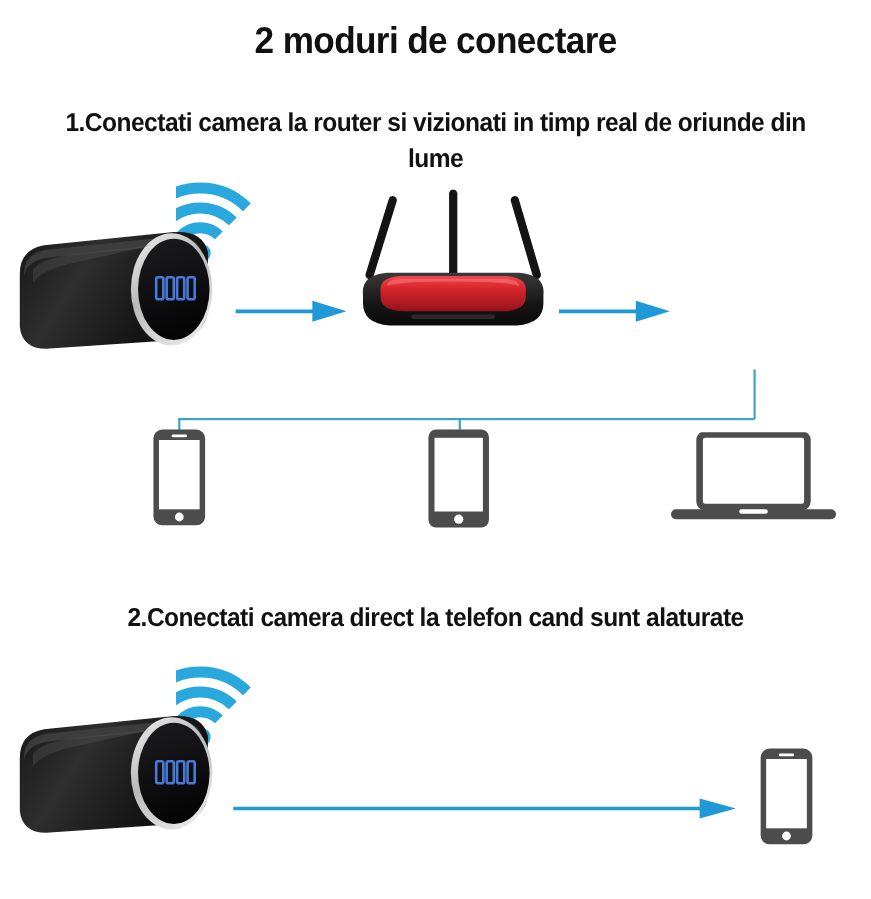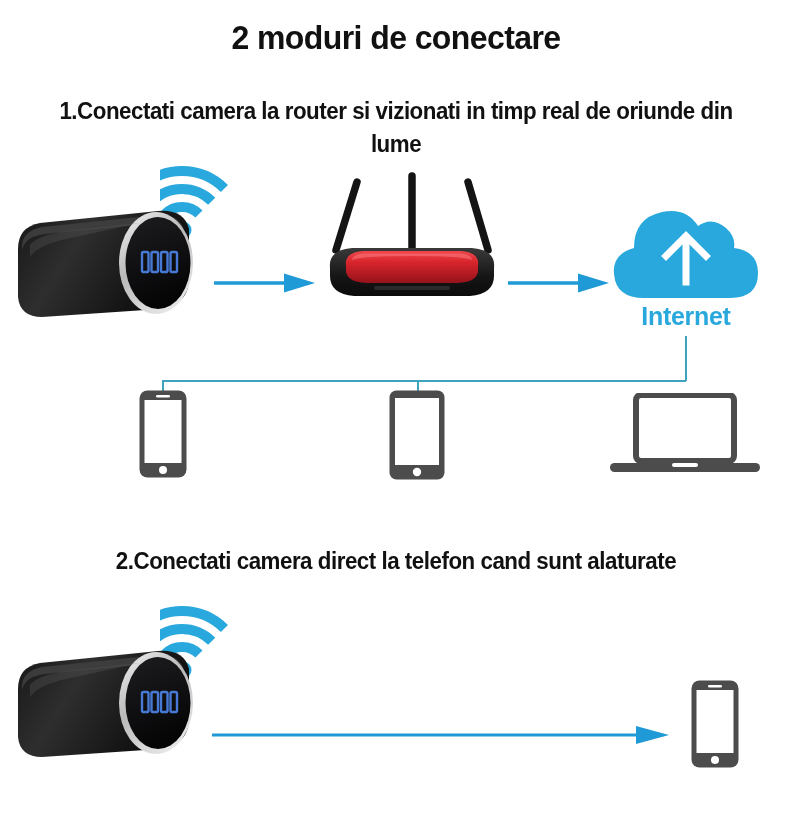--- a/index.html
+++ b/index.html
@@ -203,39 +203,20 @@
     </svg>
   </div>
 
   <div class="arrow" style="left:508px; top:272px; width:104px; height:22px;">
     <svg width="104" height="22" viewBox="0 0 104 22">
       <line x1="0" y1="11" x2="74" y2="11" stroke="#1f9ad6" stroke-width="3.4"></line>
       <polygon points="70,1.5 101,11 70,20.5" fill="#1f9ad6"></polygon>
     </svg>
   </div>
 
-  <div class="cloud-wrap" style="left:600px; top:198px; width:172px; height:140px;">
-    <svg width="172" height="112" viewBox="0 0 172 112">
-      <path d="M44 100
-               Q16 100 14 76
-               Q12 56 34 50
-               Q34 20 62 14
-               Q86 9 98 28
-               Q112 18 126 30
-               Q136 39 134 50
-               Q158 53 158 75
-               Q158 100 130 100 Z" fill="#29a8dd"></path>
-
-      <g stroke="#ffffff" fill="none" stroke-width="7" stroke-linecap="square">
-        <line x1="86" y1="84" x2="86" y2="40"></line>
-        <polyline points="66,58 86,38 106,58"></polyline>
-      </g>
-    </svg>
-    <div class="cloud-label" style="top:104px;">Internet</div>
-  </div>
 
   <div class="line-v" style="left:685px; top:336px; height:45px;"></div>
   <div class="line-h" style="left:162px; top:380px; width:524px;"></div>
   <div class="line-v" style="left:162px; top:380px; height:12px;"></div>
   <div class="line-v" style="left:417px; top:380px; height:12px;"></div>
 
   <div class="device" style="left:138px; top:389px; width:50px; height:90px;">
     <svg width="50" height="90" viewBox="0 0 50 90">
       <rect x="1.5" y="1.5" width="47" height="87" rx="8" fill="#4c4c4c"></rect>
       <rect x="6.5" y="11" width="37" height="63" fill="#ffffff"></rect>

